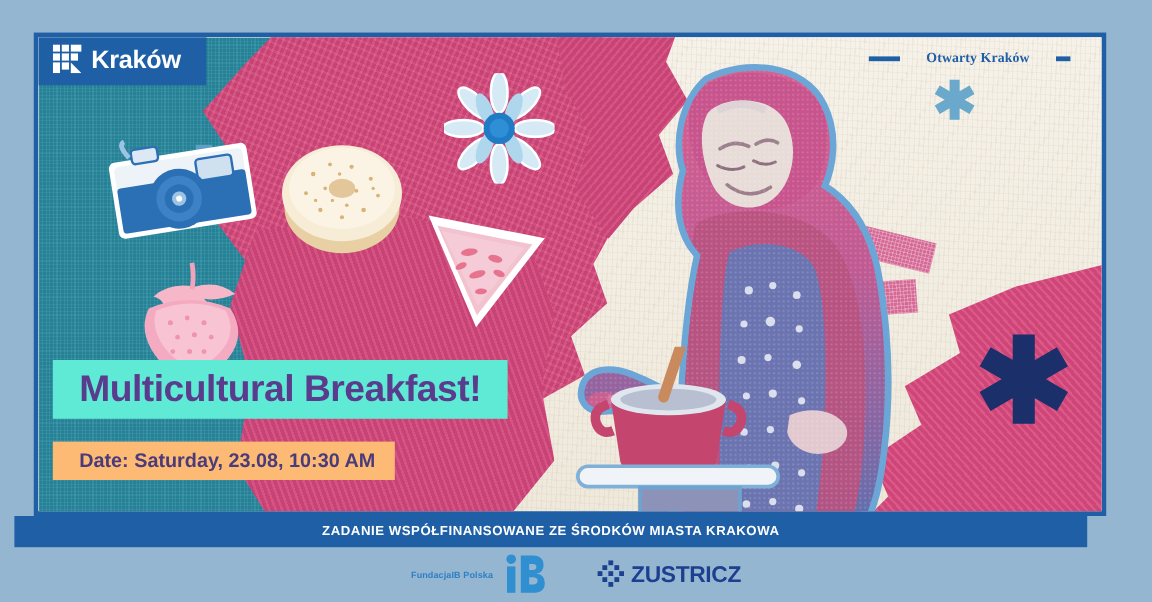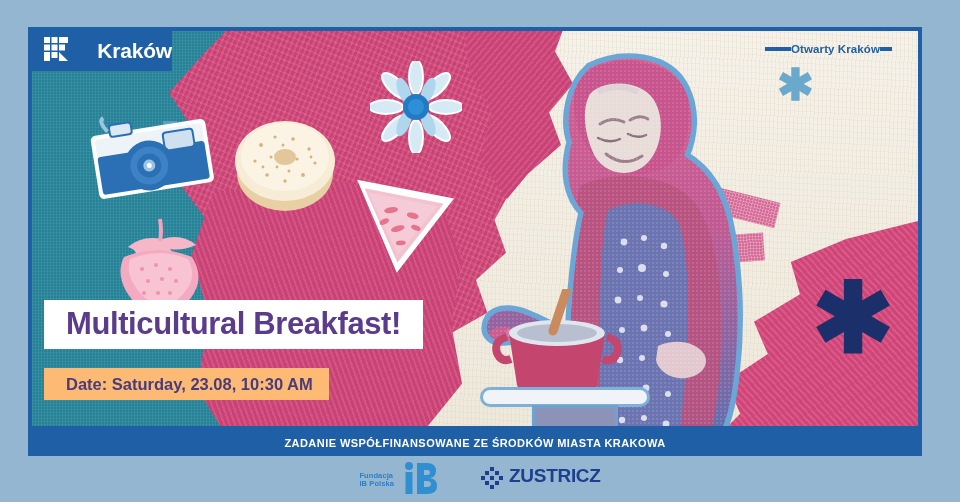--- a/index.html
+++ b/index.html
@@ -86,59 +86,58 @@
                         repeating-linear-gradient(90deg,rgba(255,255,255,.22) 0 1px,rgba(0,0,0,0) 1px 3px);}
 
   
   .woman-wrap{position:absolute;left:440px;top:15px;width:330px;height:395px;}
 
   
   .krakow-bar{
     position:absolute;left:0;top:0;width:140px;height:40px;
     background:#1f5fa6;display:flex;align-items:center;gap:8px;padding-left:12px;
     box-sizing:border-box;
-    justify-content:space-between;
   }
   .krakow-bar .kw-text{color:#fff;font-size:21px;font-weight:700;letter-spacing:-.2px;}
 
   
   .otwarty{
-    position:absolute;right:26px;top:12px;display:flex;align-items:center;gap:0;
-    color:#1f5fa6;font-size:11.5px;font-weight:700;letter-spacing:.1px;white-space:nowrap;
+    position:absolute;right:26px;top:12px;display:flex;align-items:center;gap:22px;
+    color:#1f5fa6;font-size:11.5px;font-weight:700;letter-spacing:.1px;white-space:nowrap;font-family:Liberation Serif, serif;
   }
   .otwarty .dash{width:26px;height:4px;background:#1f5fa6;display:block;}
   .otwarty .dash.short{width:12px;}
 
   
   .title-box{
-    position:absolute;left:12px;top:269px;background:#ffffff;
+    position:absolute;left:12px;top:269px;background:#5eead4;
     padding:8px 22px 10px 22px;
   }
   .title-box .t{color:#5b3b8c;font-size:31px;font-weight:700;letter-spacing:-.4px;line-height:1;}
   .info-box{
     position:absolute;left:12px;top:337px;background:#fdba74;padding:6px 16px 4px 22px;
   }
   .info-box .l{color:#4a3b7a;font-size:16.5px;font-weight:700;line-height:1.32;white-space:nowrap;}
 
   
   .banner{
-    position:absolute;left:28px;top:430px;width:894px;height:26px;
+    position:absolute;left:12px;top:430px;width:894px;height:26px;
     background:#1f5fa6;display:flex;align-items:center;justify-content:center;
   }
   .banner span{color:#fff;font-size:11px;font-weight:700;letter-spacing:.45px;}
 
   
   .footer{
     position:absolute;left:0;top:458px;width:960px;height:44px;
     display:flex;align-items:center;justify-content:center;gap:40px;
   }
   .fund{display:flex;align-items:center;gap:5px;}
-  .fund .ftxt{display:flex;flex-direction:column;line-height:1.12;}
+  .fund .ftxt{display:flex;line-height:1.12;}
   .fund .ftxt span{color:#2f7fc4;font-size:7.5px;font-weight:700;letter-spacing:.1px;}
-  .zus{display:flex;gap:4px;}
+  .zus{display:flex;align-items:center;gap:4px;}
   .zus .ztxt{color:#1c3f8f;font-size:19px;font-weight:800;letter-spacing:-.3px;}
 </style>
 </head>
 <body>
 
 <div class="poster">
 
   <div class="card">
 
     <div class="paper-tex"></div>

